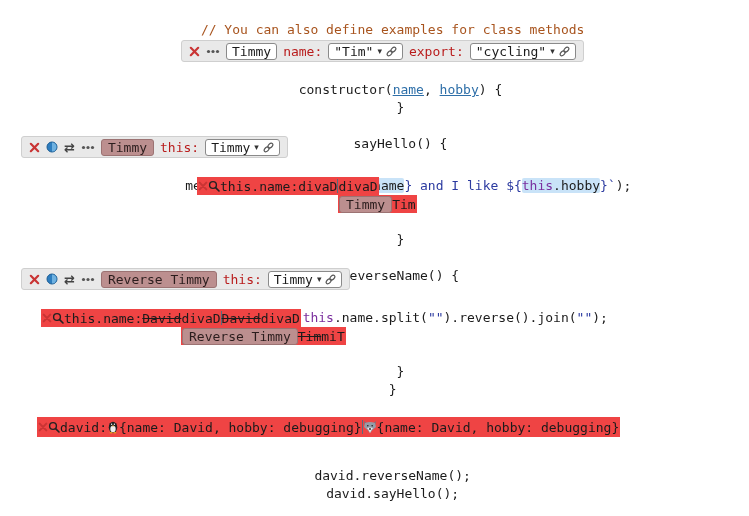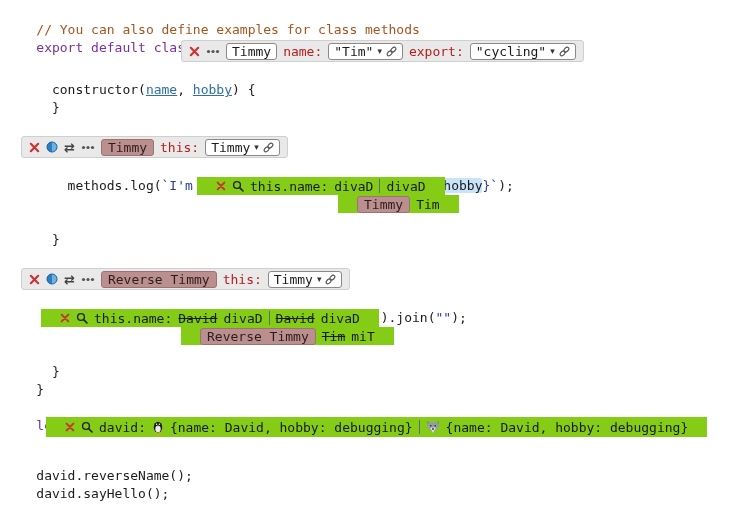--- a/index.html
+++ b/index.html
@@ -2,21 +2,21 @@
 <html><head>
 <meta charset="utf-8">
 <style>
   * { box-sizing: border-box; }
   html,body { margin:0; padding:0; }
   body {
     width:749px; height:516px; overflow:hidden; background:#ffffff;
     font-family:"DejaVu Sans Mono","Liberation Mono",monospace;
     font-size:13px; color:#1b1b1b;
   }
-  .editor { padding:3px 0 0 5px; }
+  .editor { padding:3px 0 0 5px;text-align:center; }
   .line { height:18px; line-height:18px; white-space:pre; }
   .c-com { color:#a8541e; }
   .c-kw  { color:#7a2f9e; }
   .c-var { color:#2e6fa8;text-decoration:underline; }
   .c-str { color:#2b3aa0; }
   .c-pl  { color:#1b1b1b; }
   .occ   { background:#c9e3f8; border-radius:2px; }
   .strike{ text-decoration:line-through; }
 
   .wrow { height:24px; display:flex; align-items:center; }
@@ -34,22 +34,22 @@
     background:#ffffff; border:1px solid #8a8a8a; border-radius:3px;
     height:17px; display:inline-flex; align-items:center; padding:0 5px; gap:4px;
   }
   .w-label { color:#b91c1c; }
   .icon-btn { display:inline-flex; align-items:center; justify-content:center; cursor:pointer; }
   .glyph { font-family:"DejaVu Sans","Liberation Sans",sans-serif; color:#444; font-weight:bold; }
   .caret { font-family:"DejaVu Sans",sans-serif; font-size:9px; color:#333; line-height:1; }
 
   .probe-row { display:flex; height:18px; }
   .probe {
-    background:#84cc16; display:inline-flex; align-items:center;
-    gap:6px; padding:0 19px; height:18px;
+    background:#ef4444; display:inline-flex; align-items:center;
+    padding:0 1px; height:18px;
   }
   .probe-tall { height:20px; }
   .vsep { width:1px; height:14px; background:#5a6b7a; }
   svg { display:block; }
 </style>
 </head>
 <body>
 
 <div class="editor">
 
@@ -265,21 +265,21 @@
   <div class="line">
     <span class="c-pl">}</span>
   </div>
 
   <div class="line"></div>
 
   <div class="line">
     <span class="c-kw">let </span><span class="c-var occ">david</span><span class="c-pl"> = </span><span class="c-kw">new</span><span class="c-pl"> Person(</span><span class="c-str">"David"</span><span class="c-pl">, </span><span class="c-str">"debugging"</span><span class="c-pl">);</span>
   </div>
 
-  <div class="probe-row" style="margin-left:41px;height:32px">
+  <div class="probe-row" style="margin-left:32px;height:32px">
     <div class="probe probe-tall">
       <span class="icon-btn">
         <svg width="10" height="10" viewBox="0 0 12 12">
             <path d="M2 2 L10 10 M10 2 L2 10" stroke="#c93434" stroke-width="2.4" stroke-linecap="round" fill="none"></path>
           </svg>
       </span>
       <span class="icon-btn">
         <svg width="12" height="12" viewBox="0 0 12 12">
             <circle cx="5" cy="5" r="3.4" fill="none" stroke="#222" stroke-width="1.4"></circle>
             <line x1="7.6" y1="7.6" x2="11" y2="11" stroke="#222" stroke-width="1.6" stroke-linecap="round"></line>

